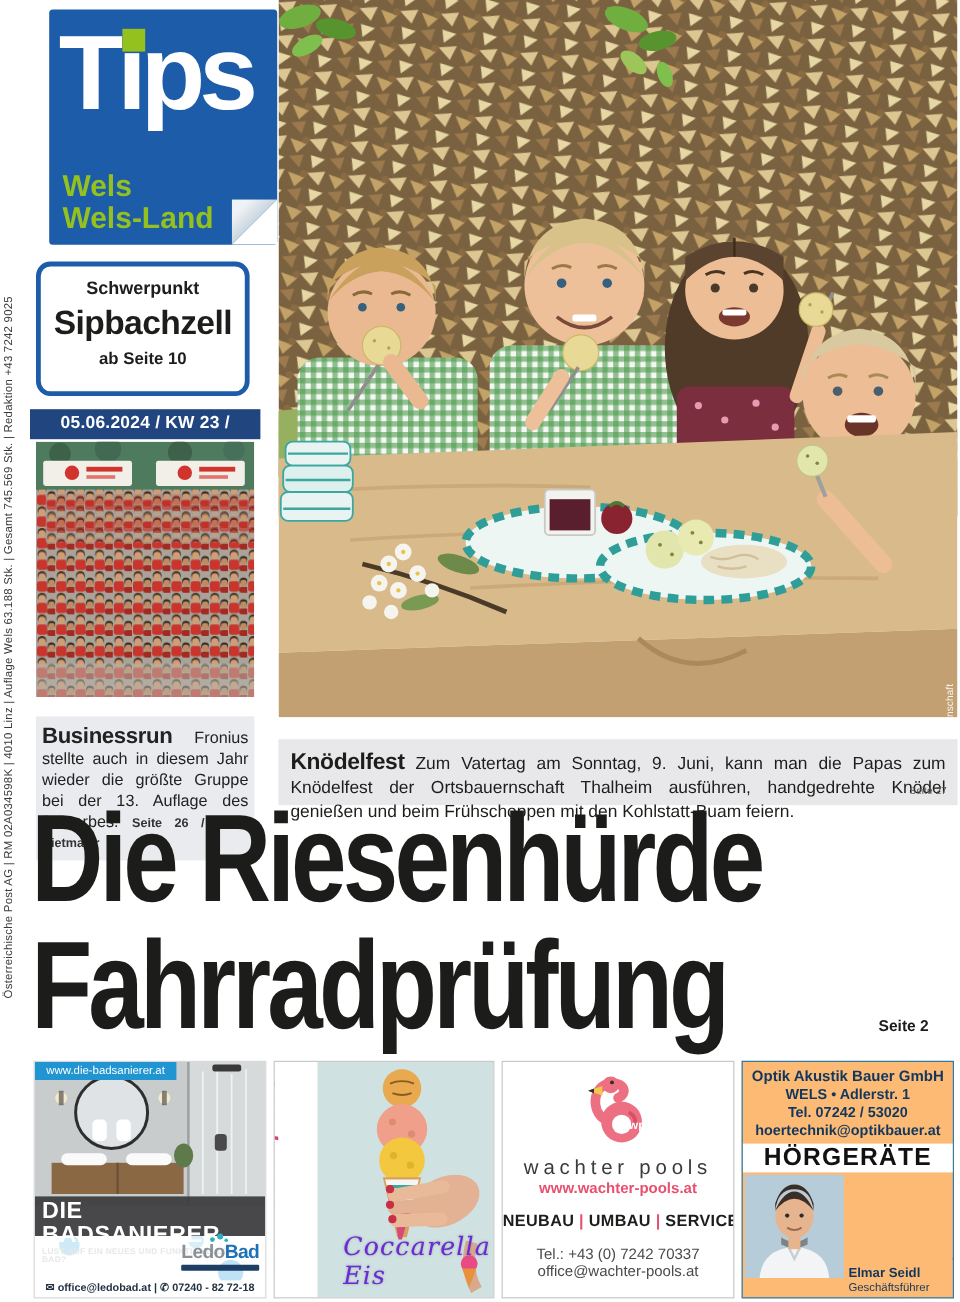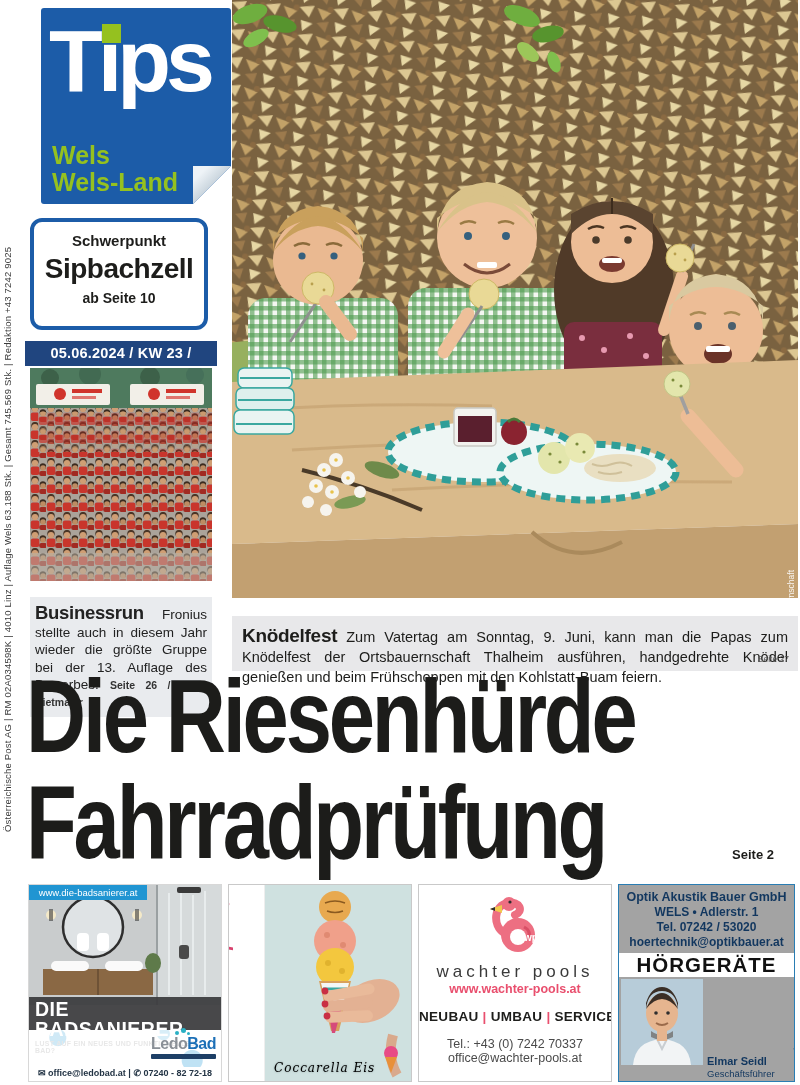--- a/index.html
+++ b/index.html
@@ -70,32 +70,32 @@
   .ledo .bar{height:5px;background:#1d3f66;border-radius:1px;margin-top:1px;}
   .bad-contact{position:absolute;left:0;bottom:0;width:100%;height:14px;font-size:9px;color:#234;
                text-align:center;line-height:13px;font-weight:bold;z-index:2;background:#fff;}
   
   .ad-cocc{left:228px;width:184px;border:1px solid #c9c9c9;display:flex;}
   .cocc-strip{width:36px;height:100%;background:#fff;position:relative;border-right:1px solid #eee;}
   .cocc-vert{position:absolute;left:4px;bottom:4px;transform:rotate(-90deg);transform-origin:0 100%;
              white-space:nowrap;font-family:"DejaVu Serif",serif;font-style:italic;font-weight:bold;
              font-size:17px;color:#d8436f;letter-spacing:1px;}
   .cocc-photo{position:relative;flex:1;background:#cfe1e0;}
-  .cocc-script{position:absolute;left:9px;bottom:6px;font-family:"DejaVu Serif",serif;font-style:italic;
-               color:#000000;font-size:12px;letter-spacing:1px;text-shadow:0 0 2px rgba(90,110,110,.6);}
+  .cocc-script{position:absolute;left:21px;bottom:6px;font-family:"DejaVu Serif",serif;font-style:italic;
+               color:#6d28d9;font-size:21px;letter-spacing:1px;text-shadow:0 0 2px rgba(90,110,110,.6);}
   
   .ad-wachter{left:418px;width:194px;border:1px solid #c9c9c9;text-align:center;}
   .wp-name{margin-top:3px;font-size:17px;letter-spacing:4px;color:#3a3a3a;}
   .wp-url{font-size:12.5px;font-weight:bold;color:#e94f6e;margin-top:0;}
   .wp-serv{margin-top:13px;font-size:13.5px;font-weight:bold;color:#1d1d1b;letter-spacing:.3px;}
   .wp-serv .sep{color:#e94f6e;font-weight:bold;padding:0 4px;}
   .wp-tel{margin-top:13px;font-size:12.5px;color:#4a4a4a;}
   .wp-mail{font-size:12.5px;color:#4a4a4a;}
   
-  .ad-bauer{left:618px;width:177px;background:#a3a3a3;border:1px solid #2a7db3;color:#12375f;}
+  .ad-bauer{left:618px;width:177px;background:#fdba74;border:1px solid #2a7db3;color:#12375f;}
   .bauer-top{text-align:center;font-weight:bold;padding-top:5px;font-size:12px;line-height:1.22;}
   .bauer-top .c{font-size:12.5px;}
   .bauer-band{margin-top:4px;background:#fff;color:#111;font-size:20.5px;font-weight:bold;
               letter-spacing:1px;text-align:center;line-height:24px;height:24px;}
   .bauer-mid{position:relative;height:86px;margin-top:2px;}
   .bauer-photo{position:absolute;left:2px;top:0;width:82px;height:86px;background:#b7ccd9;}
   .bauer-logo{position:absolute;left:88px;top:2px;width:78px;height:76px;background:#0d0d0f;
               text-align:center;color:#fff;}
   .bauer-logo .oa{margin-top:4px;height:34px;}
   .bauer-logo .small{font-size:8px;color:#18a79e;letter-spacing:.5px;}

